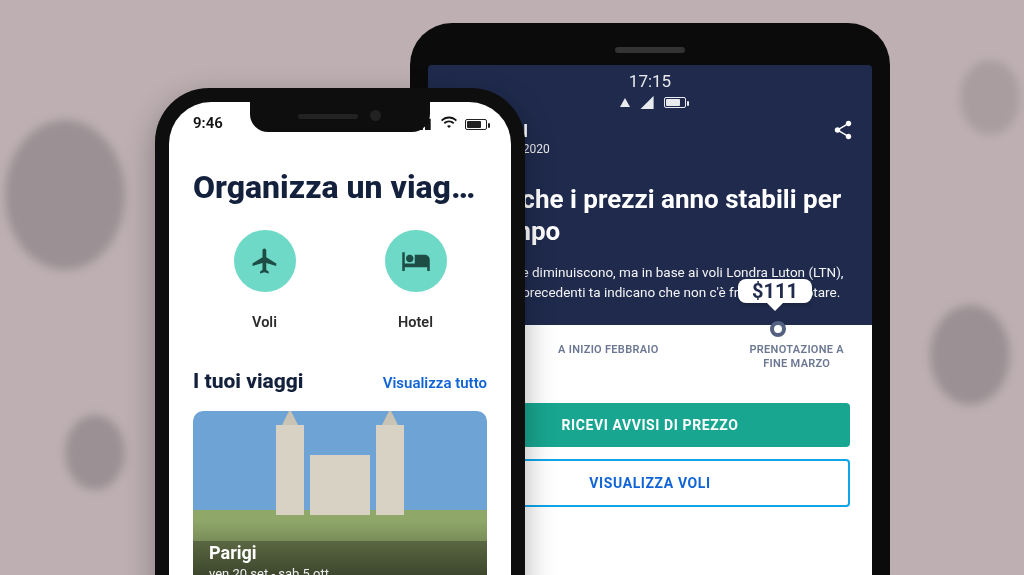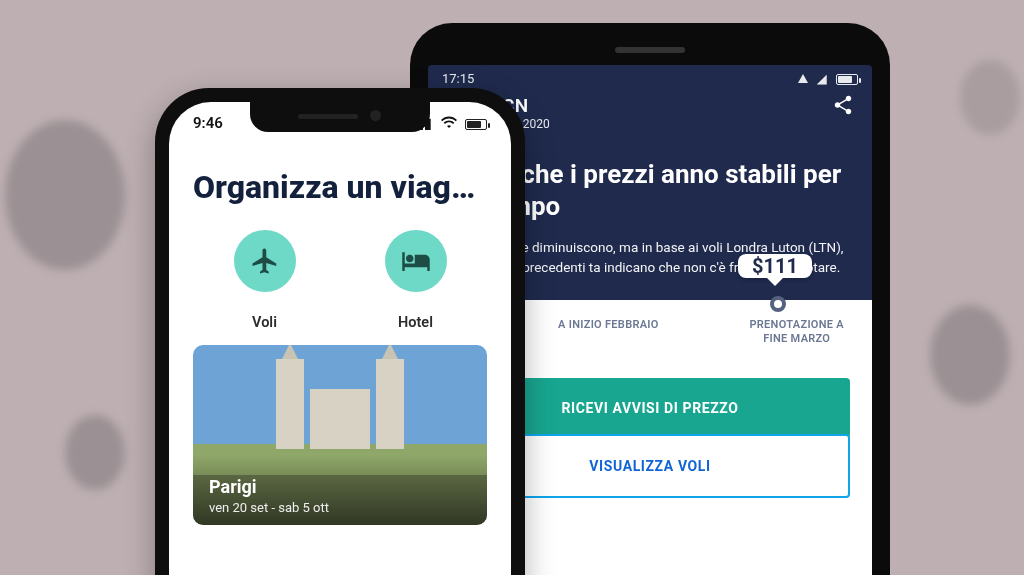--- a/index.html
+++ b/index.html
@@ -38,21 +38,21 @@
   .android .screen {
     width: 100%; height: 100%;
     background: #1f2a4d;
     border-radius: 4px;
     position: relative;
     overflow: hidden;
     color: #fff;
   }
   .android .status {
     display:flex; justify-content:space-between; align-items:center;
-    padding: 6px 14px 4px; font-size: 13px; opacity:.9;
+    padding: 6px 14px 4px; font-size: 17px; opacity:.9;flex-direction:column;
   }
   .android .status .right span { margin-left: 6px; }
   .tri { display:inline-block; width:0;height:0;border-left:5px solid transparent;border-right:5px solid transparent;border-bottom:9px solid #fff; }
 
   .android .appbar {
     display:flex; justify-content:space-between; align-items:flex-start;
     padding: 4px 18px 10px;
   }
   .route-title { font-size: 19px; font-weight: 600; letter-spacing:.3px; }
   .route-dates { font-size: 12px; opacity:.9; }
@@ -96,21 +96,21 @@
     padding: 0 28px;
     font-size:11px; letter-spacing:.3px; font-weight:600;
     color:#6c7893;
   }
   .chart-labels .right { text-align:center; line-height:1.3; max-width:120px; }
   .chart-labels .left  { text-align:center; color:#2fb59e; }
   .chart-labels .mid   { text-align:center; }
 
   .btn-primary, .btn-outline {
     position:absolute; left:22px; right:22px;
-    padding:22px 10px; text-align:center;
+    padding:14px 10px; text-align:center;
     font-size:14px; font-weight:700; letter-spacing:.6px;
     border-radius:4px;
   }
   .btn-primary { top:78px; background:#18a690; color:#fff; }
   .btn-outline { top:134px; background:#fff; color:#1064d6; border:2px solid #0ea5e9; }
 
   
   .iphone {
     position:absolute;
     left:155px; top:88px;
@@ -287,20 +287,24 @@
       <div class="pill">
         <div class="circle">
           <svg viewBox="0 0 24 24">
               <path d="M7 13c1.7 0 3-1.3 3-3S8.7 7 7 7 4 8.3 4 10s1.3 3 3 3zm12-6h-8v7H3V5H1v15h2v-3h18v3h2v-9c0-2.2-1.8-4-4-4z"></path>
             </svg>
         </div>
         <div class="label">Hotel</div>
       </div>
     </div>
 
+    <div class="section-head">
+      <div class="h">I tuoi viaggi</div>
+      <div class="link">Visualizza tutto</div>
+    </div>
 
     <div class="trip-card">
       <div class="towers">
         <div class="tower"></div>
           <div class="mid-block"></div>
           <div class="tower"></div>
       </div>
       <div class="shade"></div>
       <div class="city">Parigi</div>
       <div class="dates">ven 20 set - sab 5 ott</div>

